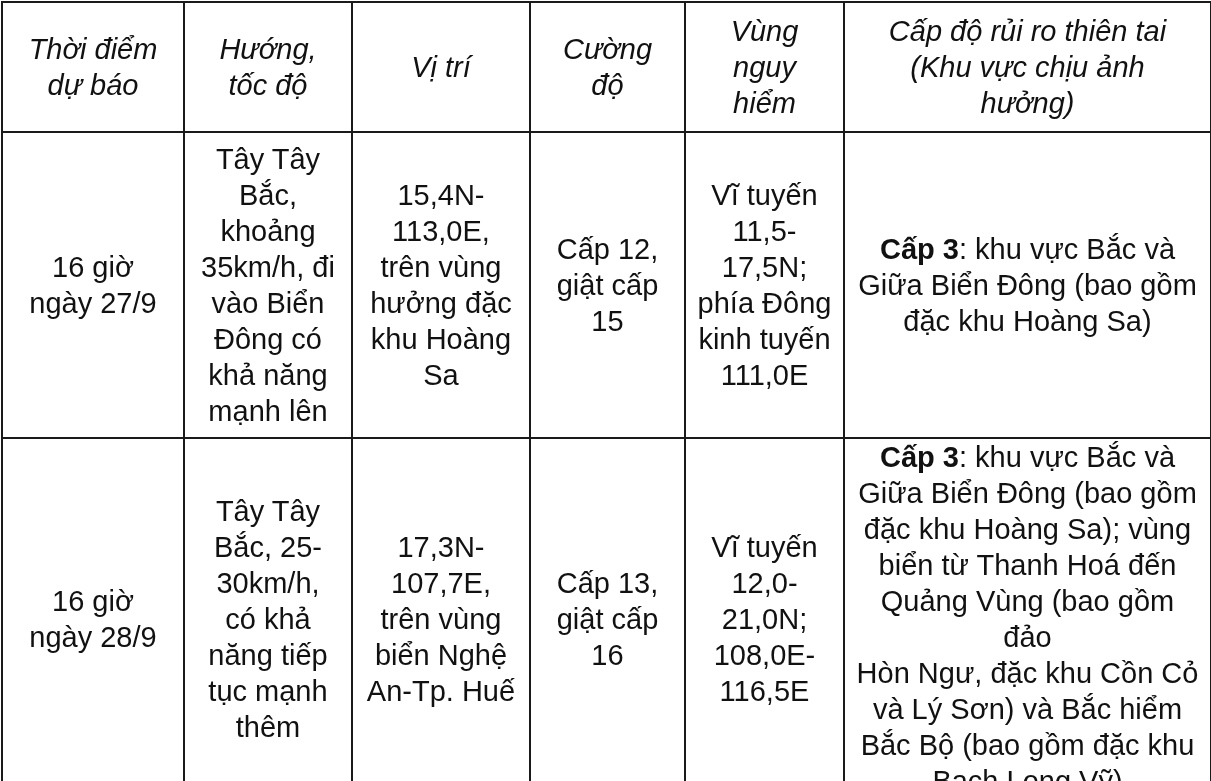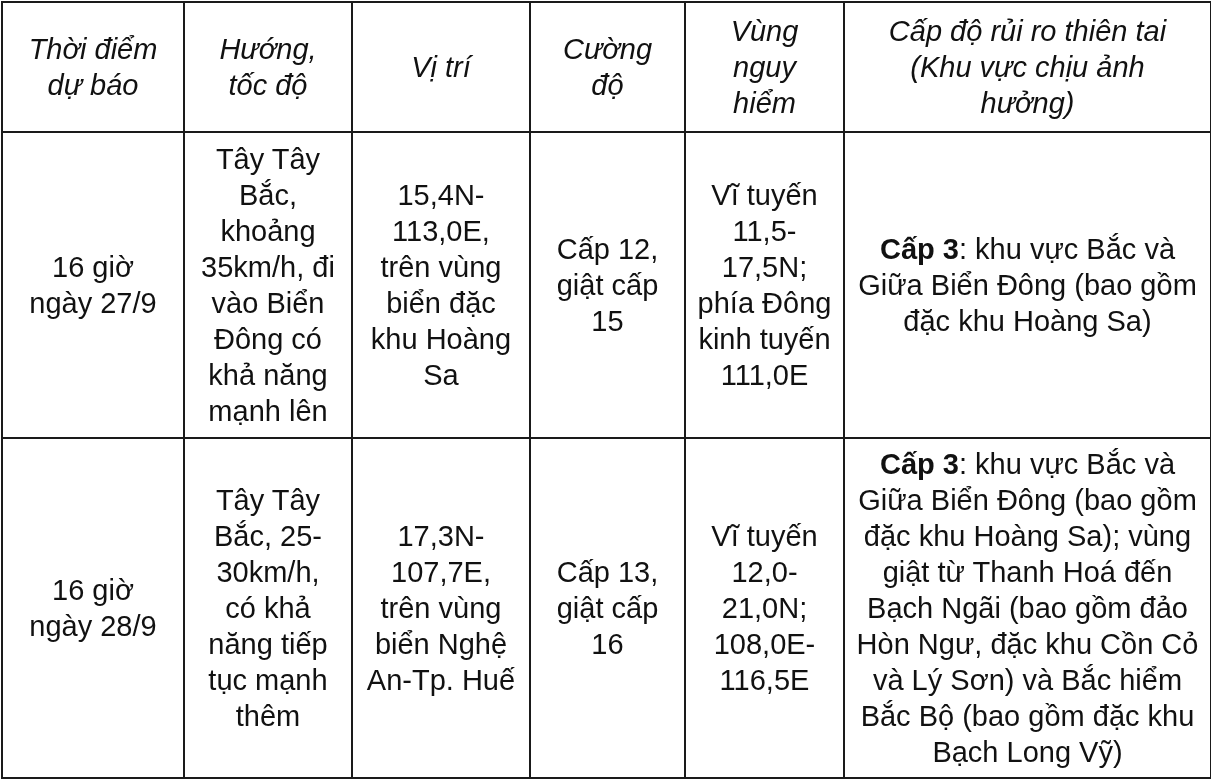--- a/index.html
+++ b/index.html
@@ -81,21 +81,21 @@
         <span class="line">35km/h, đi</span>
         <span class="line">vào Biển</span>
         <span class="line">Đông có</span>
         <span class="line">khả năng</span>
         <span class="line">mạnh lên</span>
       </td>
       <td>
         <span class="line">15,4N-</span>
         <span class="line">113,0E,</span>
         <span class="line">trên vùng</span>
-        <span class="line">biển đặc</span>
+        <span class="line">hưởng đặc</span>
         <span class="line">khu Hoàng</span>
         <span class="line">Sa</span>
       </td>
       <td>
         <span class="line">Cấp 12,</span>
         <span class="line">giật cấp</span>
         <span class="line">15</span>
       </td>
       <td>
         <span class="line">Vĩ tuyến</span>
@@ -141,22 +141,22 @@
         <span class="line">Vĩ tuyến</span>
         <span class="line">12,0-</span>
         <span class="line">21,0N;</span>
         <span class="line">108,0E-</span>
         <span class="line">116,5E</span>
       </td>
       <td>
         <span class="line"><span class="bold">Cấp 3</span><span>: khu vực Bắc và</span></span>
         <span class="line">Giữa Biển Đông (bao gồm</span>
         <span class="line">đặc khu Hoàng Sa); vùng</span>
-        <span class="line">giật từ Thanh Hoá đến</span>
-        <span class="line">Bạch Ngãi (bao gồm đảo</span>
+        <span class="line">biển từ Thanh Hoá đến</span>
+        <span class="line">Quảng Vùng (bao gồm đảo</span>
         <span class="line">Hòn Ngư, đặc khu Cồn Cỏ</span>
         <span class="line">và Lý Sơn) và Bắc hiểm</span>
         <span class="line">Bắc Bộ (bao gồm đặc khu</span>
         <span class="line">Bạch Long Vỹ)</span>
       </td>
     </tr>
   </tbody>
 </table>
 
 </body></html>

